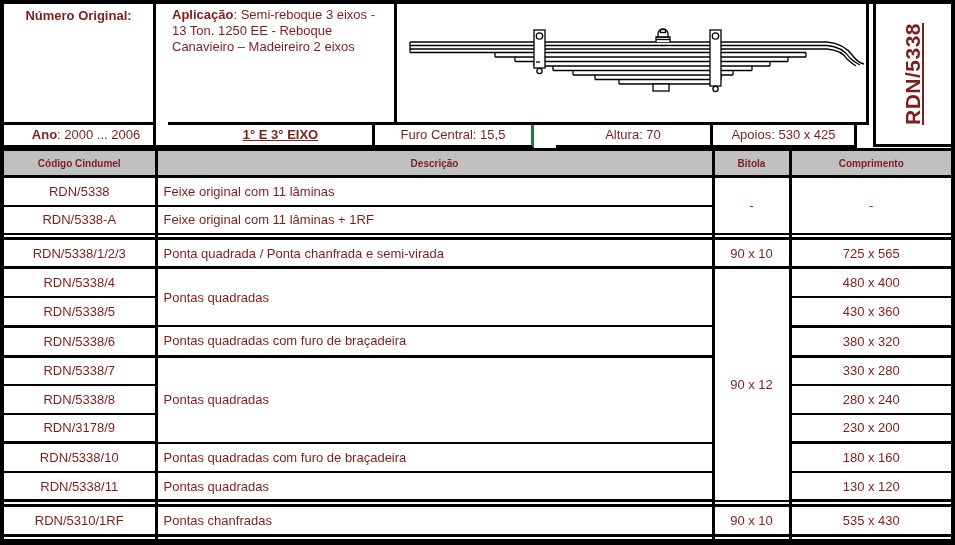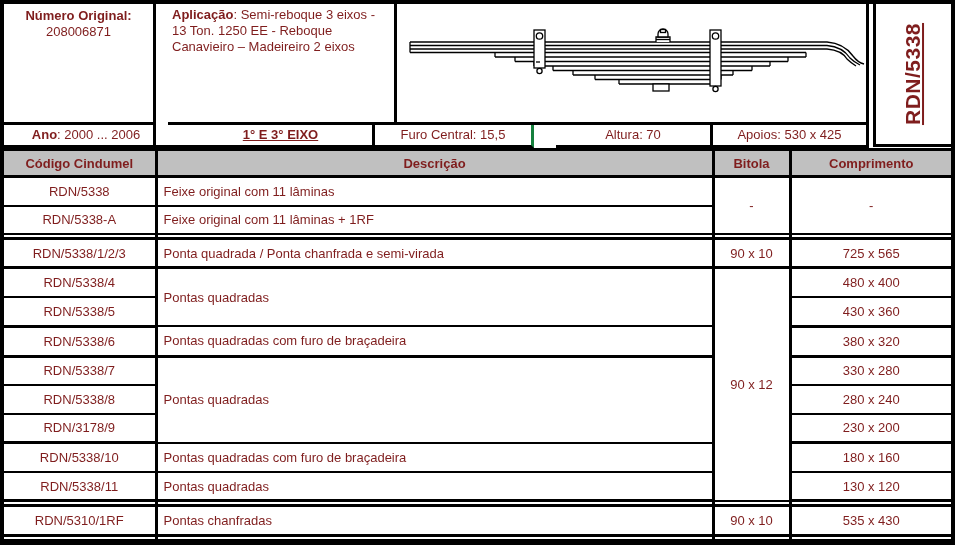--- a/index.html
+++ b/index.html
@@ -12,54 +12,53 @@
   .b{font-weight:bold;}
   .u{text-decoration:underline;}
 
   #numero{left:0;top:0;width:152px;height:121px;border-right:3px solid #000;border-bottom:3px solid #000;text-align:center;padding-top:4px;line-height:16px;}
   #aplicacao{left:152px;top:0;width:231px;height:121px;border-right:3px solid #000;border-bottom:3px solid #000;padding:3px 4px;line-height:16px;margin-left:12px;}
   #ano{left:0;top:121px;width:152px;height:23px;border-right:3px solid #000;border-bottom:3px solid #000;text-align:center;line-height:19px;padding-left:15px;}
   #eixo{left:152px;top:121px;width:252px;height:23px;border-right:3px solid #000;border-bottom:3px solid #000;text-align:center;line-height:19px;}
   #drawing{left:390px;top:0;width:475px;height:121px;border-left:3px solid #000;border-right:3px solid #000;border-bottom:3px solid #000;}
   #furo{left:368px;top:121px;width:162px;height:23px;border-left:3px solid #000;border-right:3px solid #15803d;border-bottom:3px solid #000;text-align:center;line-height:19px;}
   #altura{left:552px;top:121px;width:157px;height:23px;border-right:3px solid #000;border-bottom:3px solid #000;text-align:center;line-height:19px;}
-  #apoios{left:709px;top:121px;width:156px;height:23px;border-right:3px solid #000;border-bottom:3px solid #000;text-align:center;line-height:19px;}
+  #apoios{left:709px;top:121px;width:144px;height:23px;border-right:3px solid #000;border-bottom:3px solid #000;text-align:center;line-height:19px;}
   #rdn{left:869px;top:0;width:78px;height:143px;border-left:3px solid #000;border-bottom:3px solid #000;display:flex;align-items:center;justify-content:center;}
   #rdn span{transform:rotate(-90deg);font-weight:bold;font-size:21px;text-decoration:underline;white-space:nowrap;letter-spacing:.5px;}
 
   table.parts{
     position:absolute;left:0;top:144px;width:947px;height:393px;
     border-collapse:collapse;table-layout:fixed;font-size:13px;
   }
   .parts th,.parts td{
     border:2px solid #000;border-left-width:3px;border-right-width:3px;
     padding:0;overflow:hidden;white-space:nowrap;vertical-align:middle;
   }
   .parts th{
-    background:#c0c0c0;font-weight:bold;font-size:13px;
+    background:#c0c0c0;font-weight:bold;font-size:10px;
     border-top:3px solid #000;border-bottom:3px solid #000;height:24px;text-align:center;
   }
   .parts th:first-child,.parts td.cd{border-left:0;}
   .parts th:last-child,.parts td.cm{border-right:0;margin-top:20px;}
   .parts td.cd{text-align:center;}
   .parts td.ds{text-align:left;padding-left:6px;}
   .parts td.bt,.parts td.cm{text-align:center;}
   .parts tr.sep td{border-bottom-width:3px;}
   .parts tr.last td{border-bottom-width:2px;}
   svg .ln{stroke:#000;fill:none;stroke-width:1.3;}
   svg .wh{stroke:#000;fill:#fff;stroke-width:1.3;}
 </style>
 </head>
 <body>
 
 <div class="page">
 
   <div class="box" id="numero">
     <div class="b">Número Original:</div>
-    <div>208006871</div>
   </div>
 
   <div class="box" id="aplicacao">
     <span class="b">Aplicação</span><span>: Semi-reboque 3 eixos - 13 Ton. 1250 EE - Reboque Canavieiro – Madeireiro 2 eixos</span>
   </div>
 
   <div class="box" id="ano">
     <span class="b">Ano</span><span>: 2000 ... 2006</span>
   </div>
 

